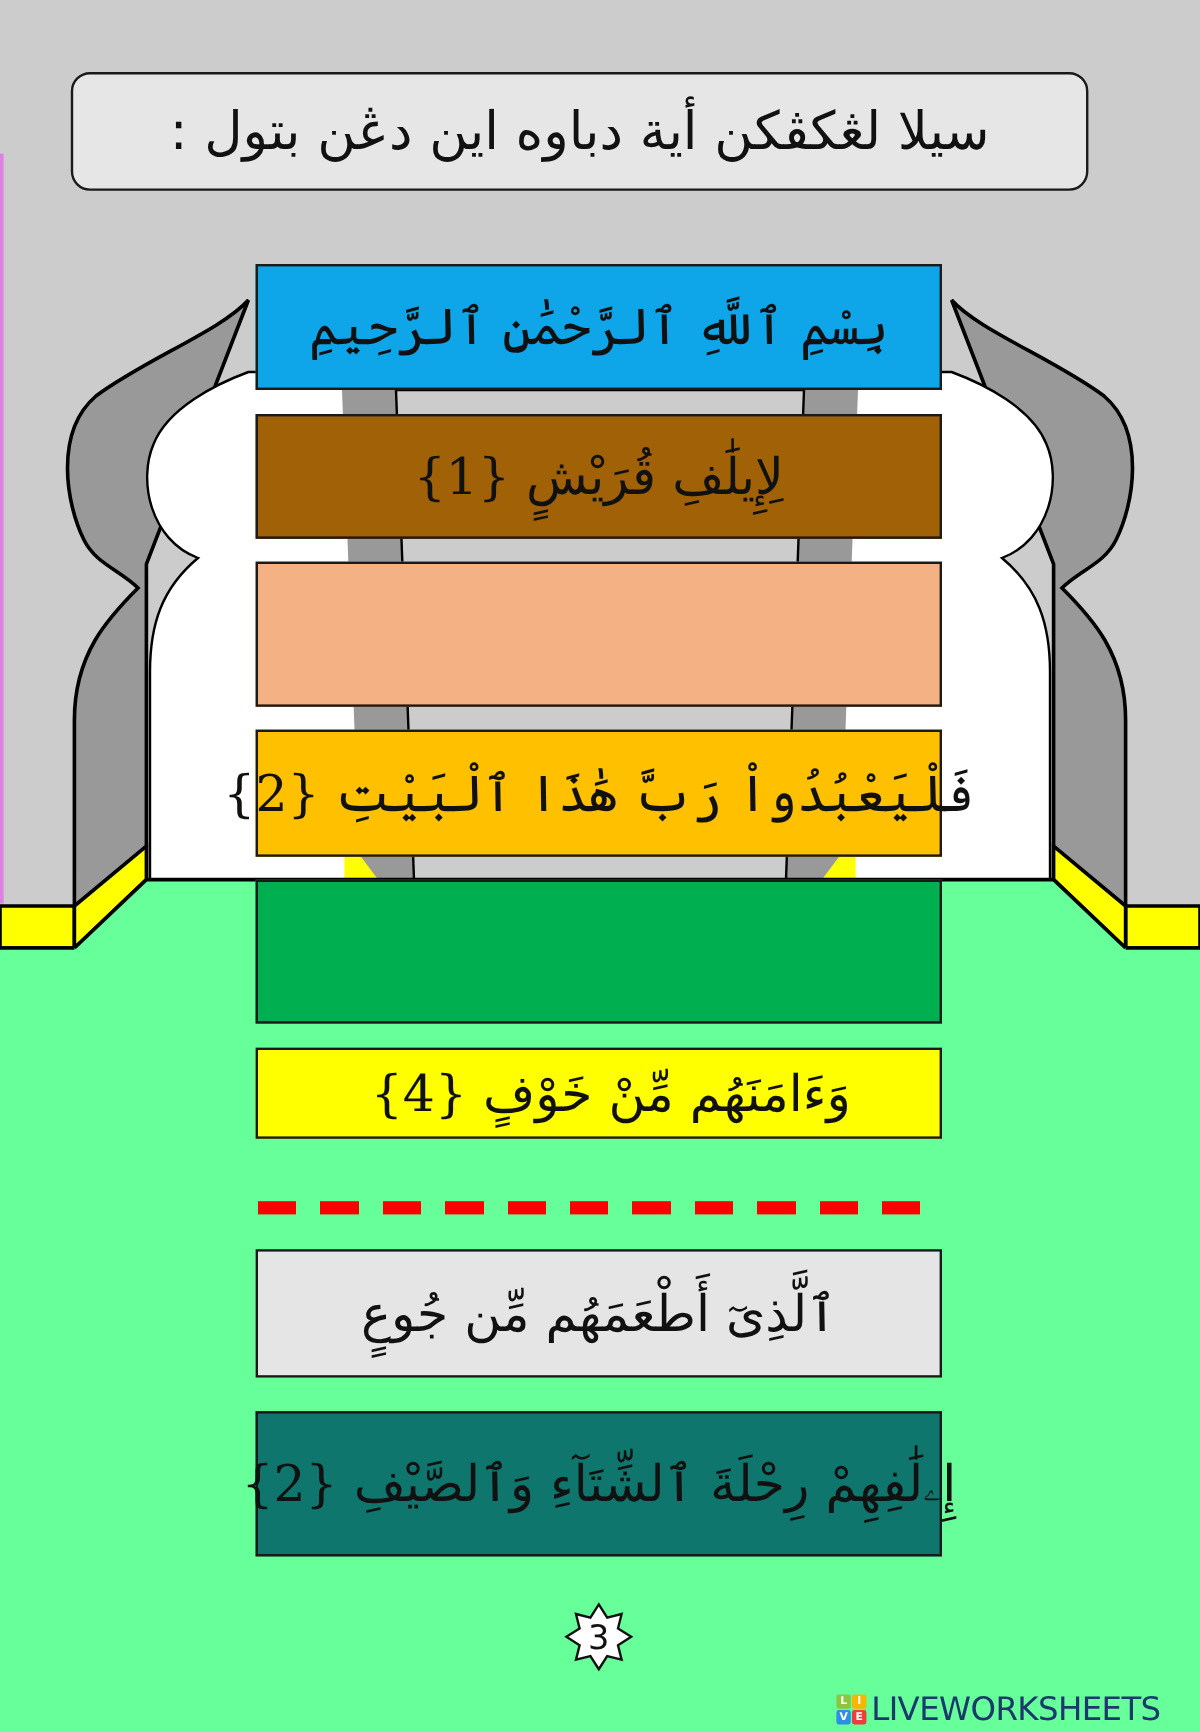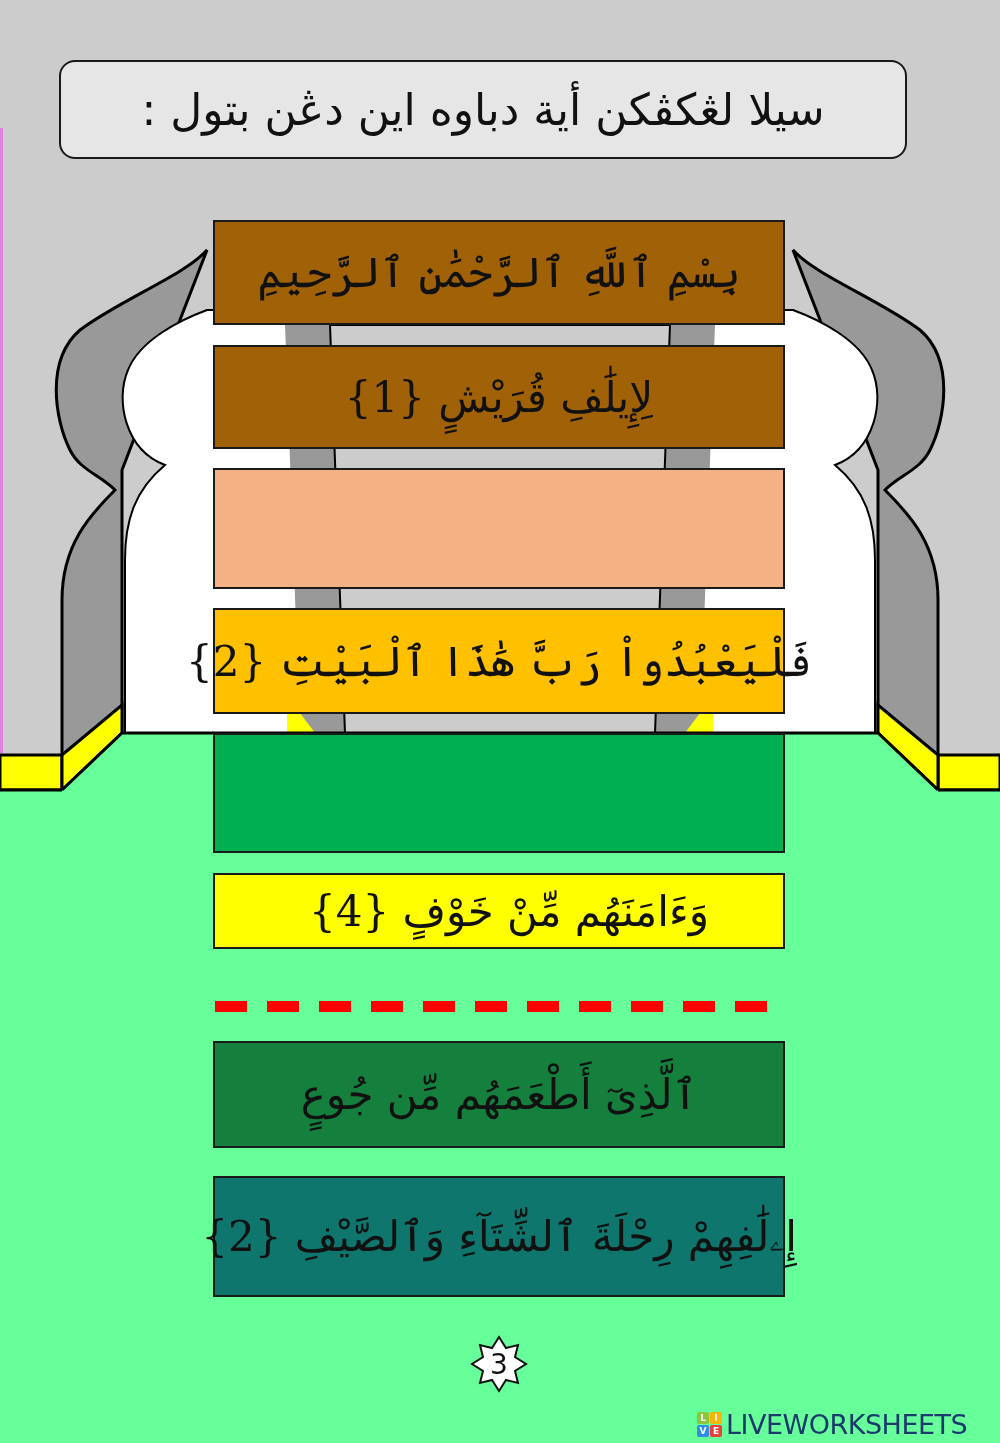--- a/index.html
+++ b/index.html
@@ -49,21 +49,21 @@
   <path d="M0,790 L62,790 L122,733 L878,733 L938,790 L1000,790 L1000,1443 L0,1443 Z" fill="#66ff99"></path>
   <path d="M62,790 L122,733 L878,733 L938,790" fill="none" stroke="#000" stroke-width="3"></path>
   <line x1="0" y1="790" x2="62" y2="790" stroke="#000" stroke-width="3"></line>
   <line x1="938" y1="790" x2="1000" y2="790" stroke="#000" stroke-width="3"></line>
 </svg>
 
 <div class="title-box">
   <span class="title-text">سيلا لڠكڤكن أية دباوه اين دڠن بتول :</span>
 </div>
 
-<div class="strip" style="top:220px;height:105px;background:#a16207;">
+<div class="strip" style="top:220px;height:105px;background:#0ea5e9;">
   <span class="strip-text">بِسْمِ ٱللَّهِ ٱلرَّحْمَٰنِ ٱلرَّحِيمِ</span>
 </div>
 
 <div class="strip" style="top:345px;height:104px;background:#a16207;">
   <span class="strip-text">لِإِيلَٰفِ قُرَيْشٍ {1}</span>
 </div>
 
 <div class="strip" style="top:468px;height:121px;background:#f4b183;">
   <span class="strip-text"></span>
 </div>
@@ -75,21 +75,21 @@
 <div class="strip" style="top:733px;height:120px;background:#00b050;">
   <span class="strip-text"></span>
 </div>
 
 <div class="strip" style="top:873px;height:76px;background:#ffff00;padding-left:20px;">
   <span class="strip-text">وَءَامَنَهُم مِّنْ خَوْفٍ {4}</span>
 </div>
 
 <div class="dashes"></div>
 
-<div class="strip" style="top:1041px;height:107px;background:#15803d;">
+<div class="strip" style="top:1041px;height:107px;background:#e5e5e5;">
   <span class="strip-text">ٱلَّذِىٓ أَطْعَمَهُم مِّن جُوعٍ</span>
 </div>
 
 <div class="strip" style="top:1176px;height:121px;background:#0f766e;">
   <span class="strip-text">إِۦلَٰفِهِمْ رِحْلَةَ ٱلشِّتَآءِ وَٱلصَّيْفِ {2}</span>
 </div>
 
 <div class="badge">
   <svg width="58" height="58" viewBox="0 0 58 58">
     <polygon points="29,2 36,13 48,10 45,22 56,29 45,36 48,48 36,45 29,56 22,45 10,48 13,36 2,29 13,22 10,10 22,13" fill="#ffffff" stroke="#111" stroke-width="2"></polygon>

